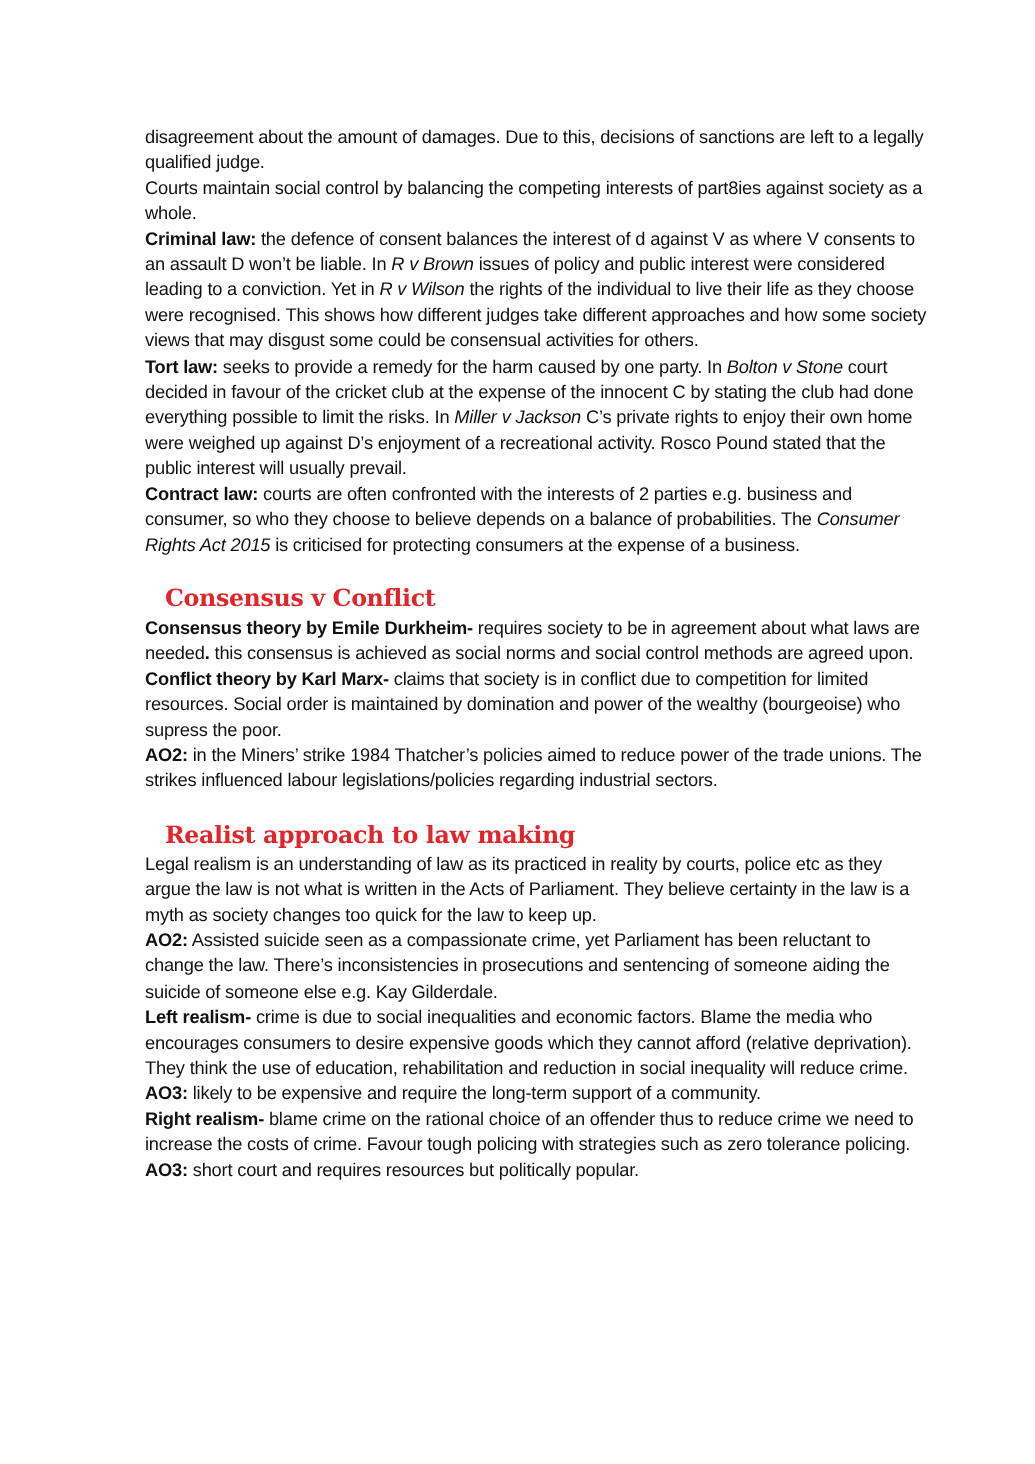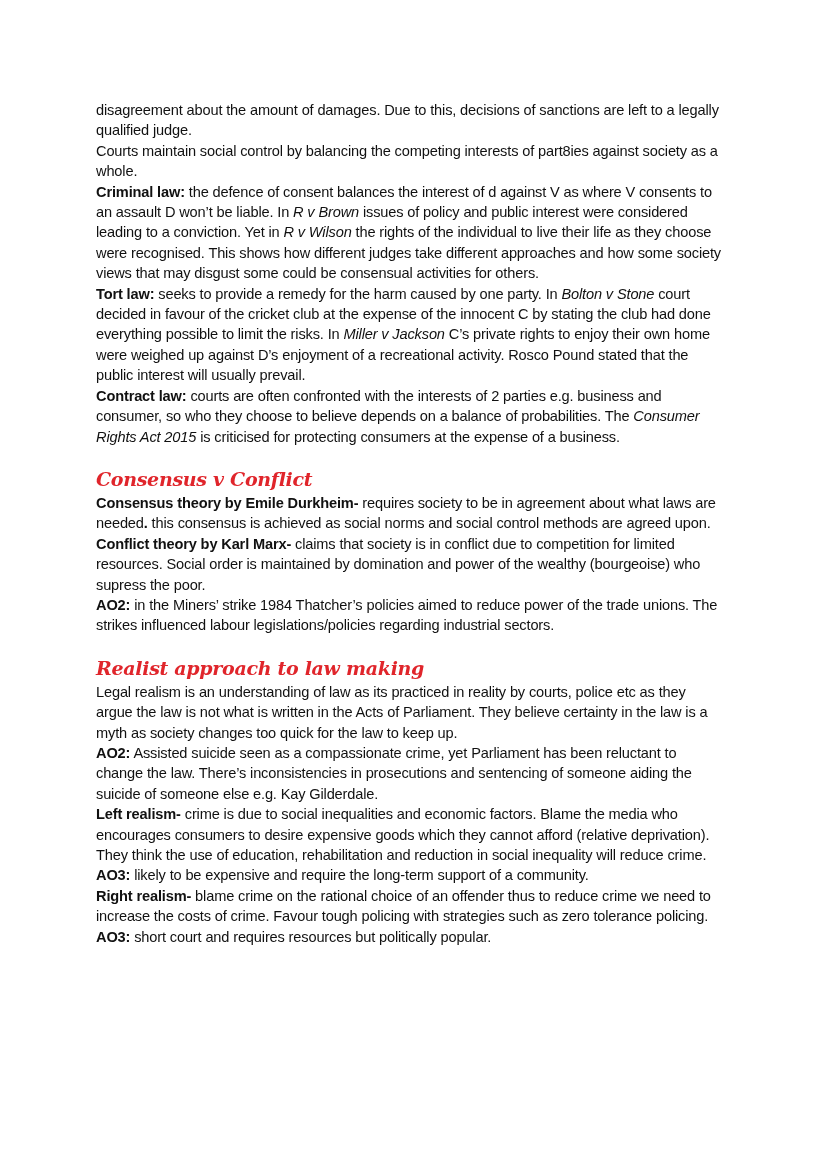--- a/index.html
+++ b/index.html
@@ -8,39 +8,38 @@
       background: #ffffff;
     }
     body {
       width: 828px;
       height: 1171px;
       position: relative;
       overflow: hidden;
     }
     .page {
       position: absolute;
-      left: 96px;
+      left: 116px;
       top: 100px;
       width: 630px;
       font-family: "Liberation Sans", sans-serif;
       font-size: 14.6px;
       line-height: 20.4px;
       color: #111111;
       letter-spacing: -0.15px;
     }
     .para { margin: 0; }
     .para b { font-weight: bold; }
     .para i { }
     .heading {
       font-family: "DejaVu Serif", serif;
-      font-style: italic;
       color: #e0252b;
       font-size: 19px;
       line-height: 24px;
-      margin: 0;
+      margin: 16px;
       letter-spacing: -0.3px;
     }
     .heading.h1 { margin-top: 20px; margin-bottom: 2px; }
     .heading.h2 { margin-top: 20px; margin-bottom: 2px; }
   </style>
 </head>
 <body>
 
 <div class="page">
 

